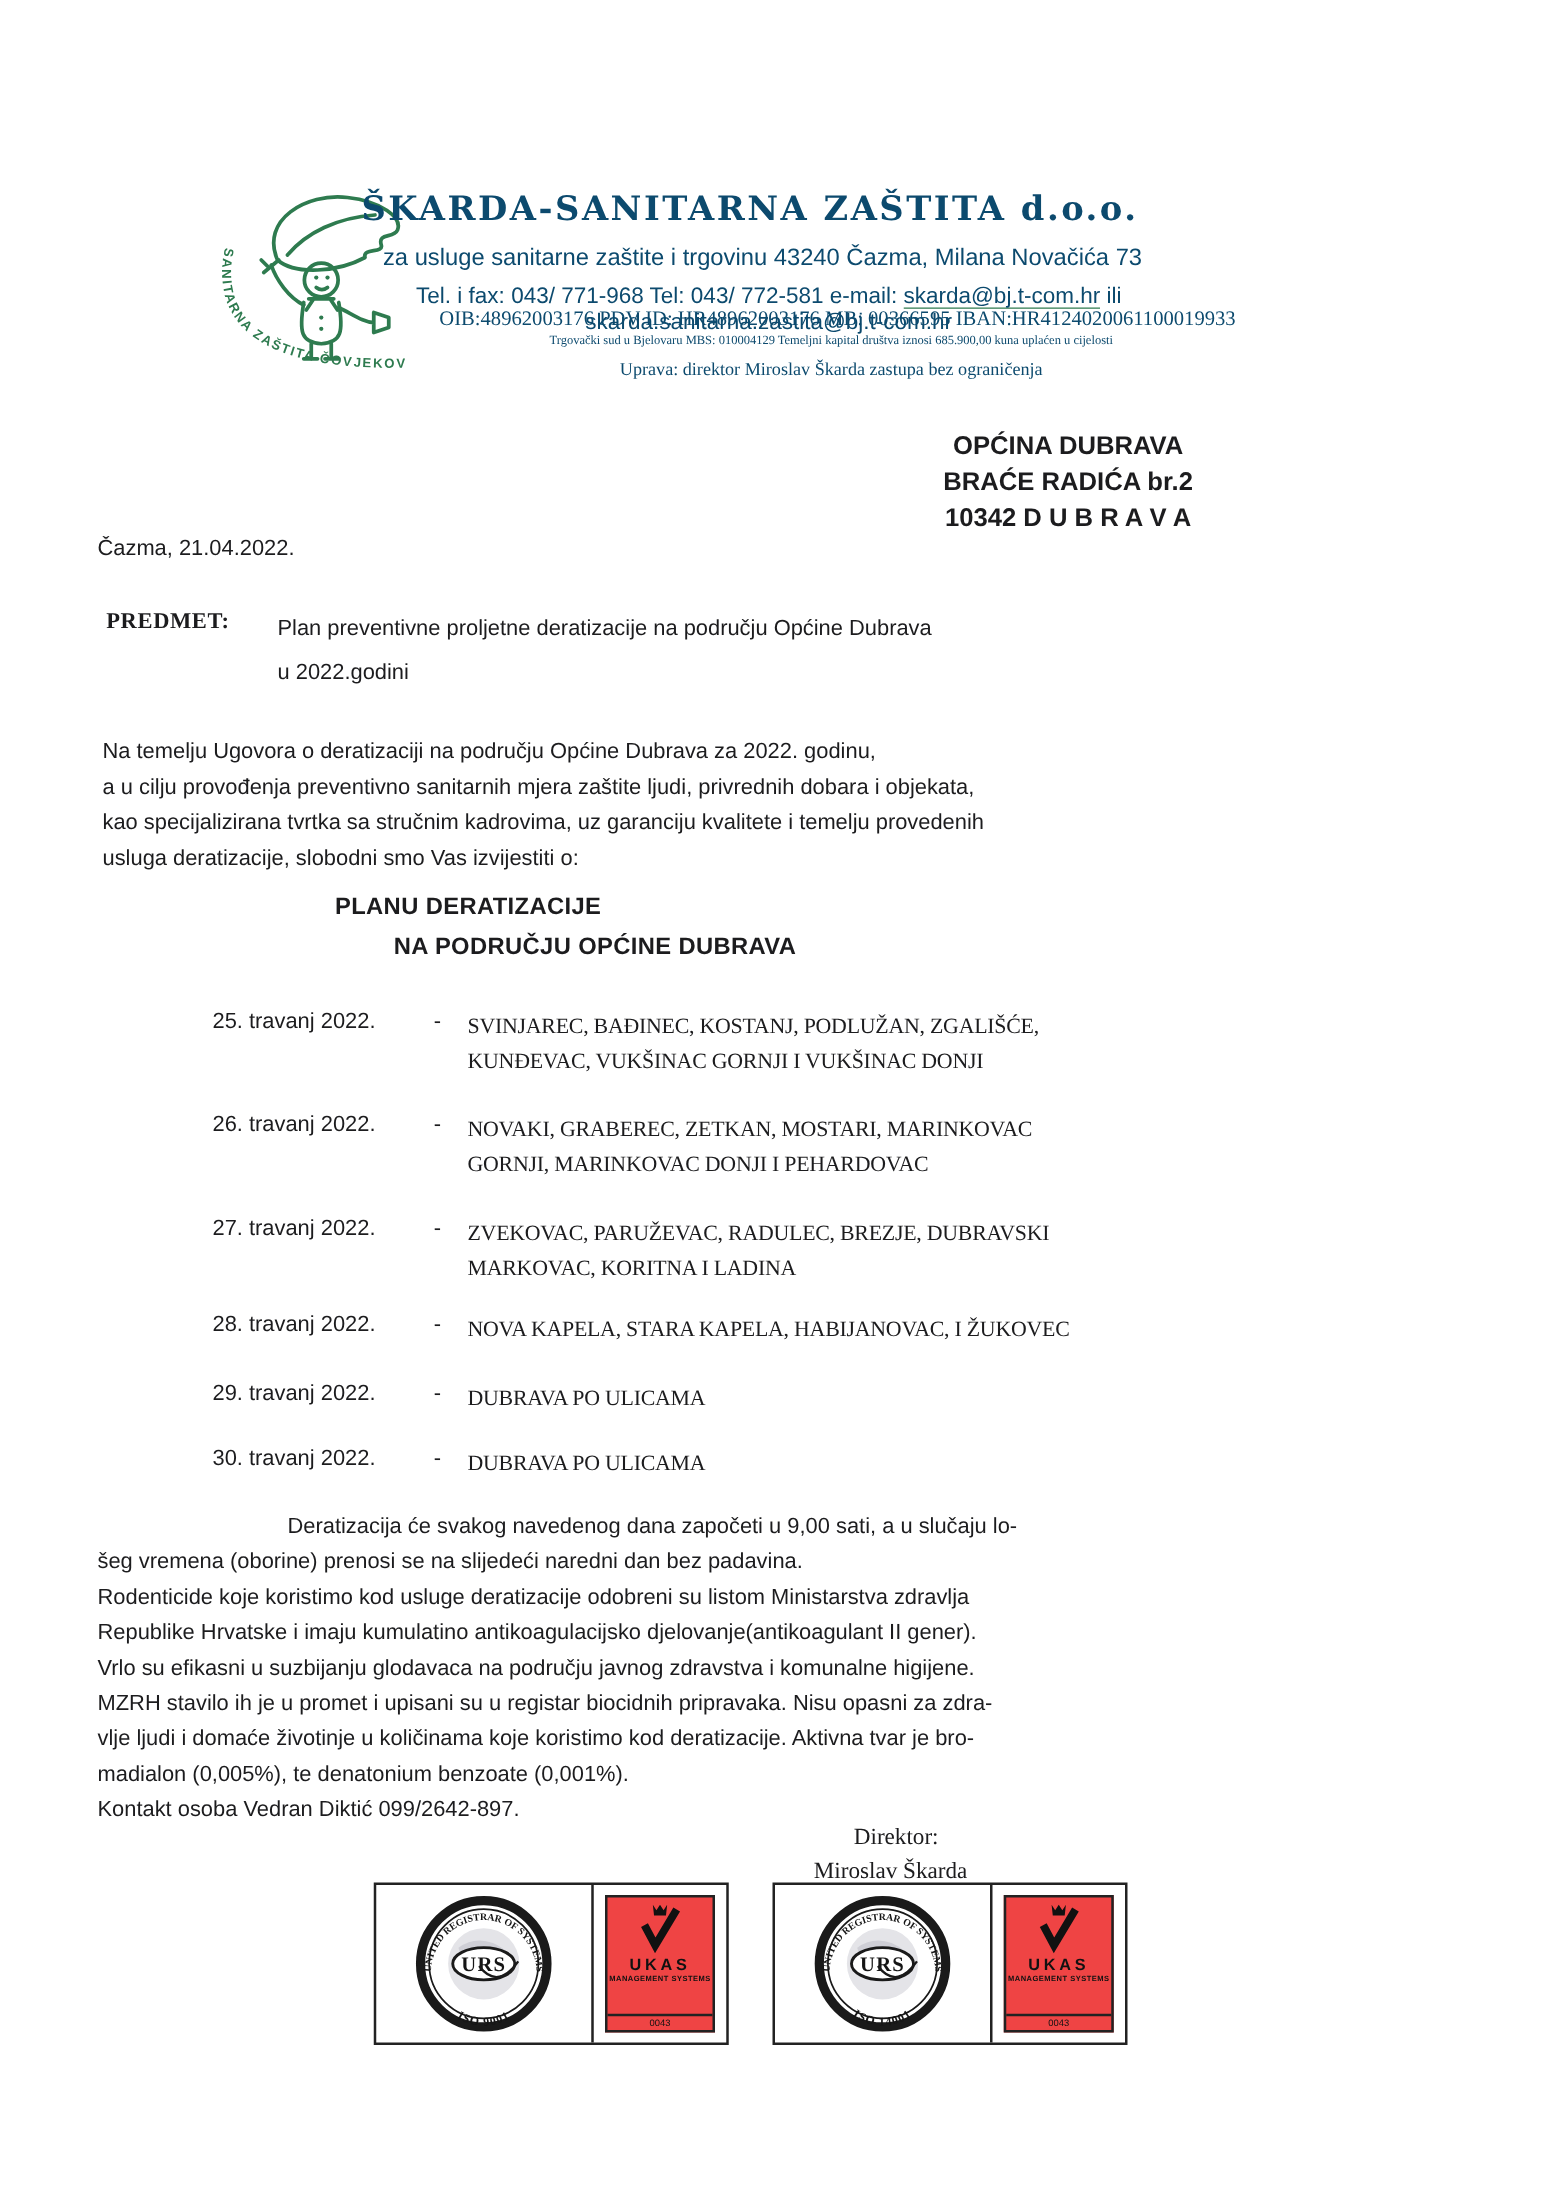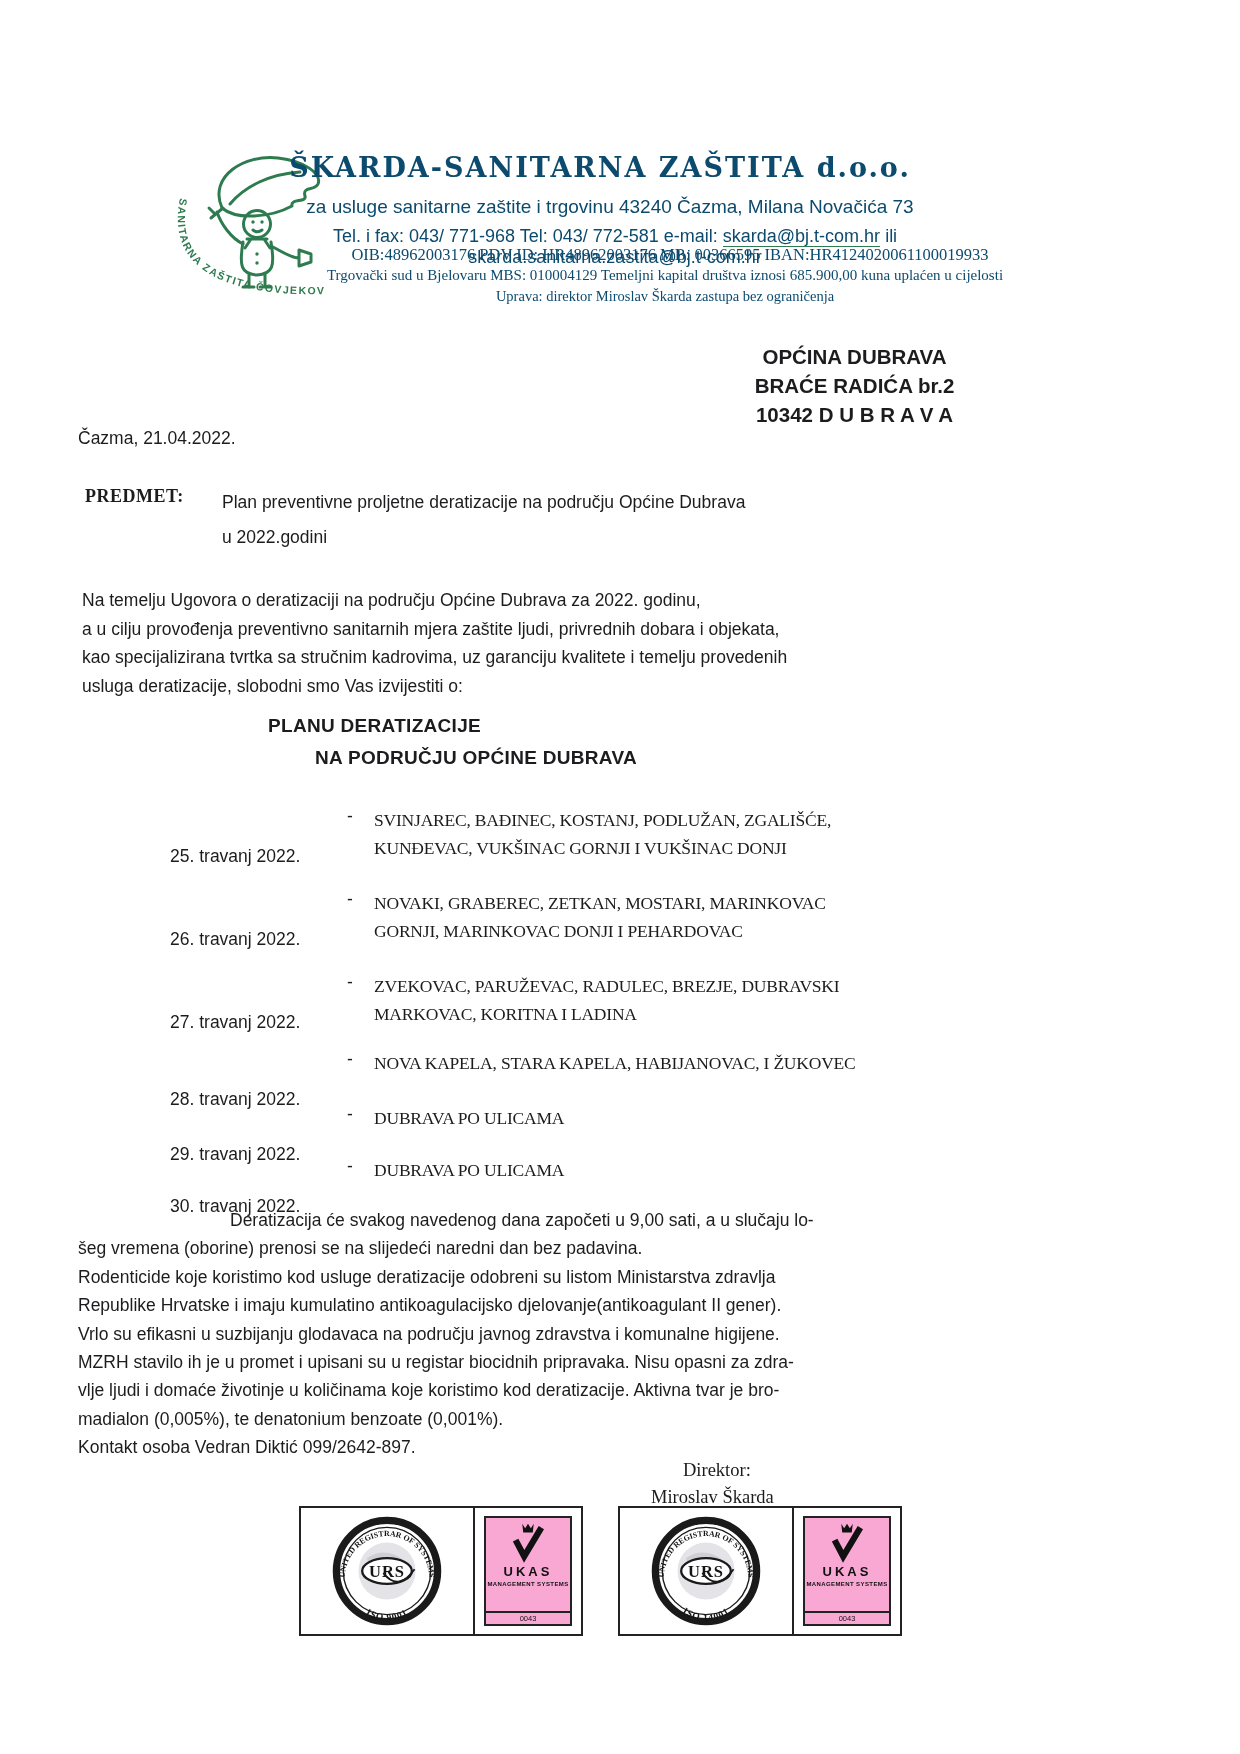--- a/index.html
+++ b/index.html
@@ -10,21 +10,21 @@
   
   .green{color:#0c4a6e;}
   .company{left:260px;top:152px;width:680px;text-align:center;
            font-family:"DejaVu Serif", serif;font-weight:900;font-size:27px;
            letter-spacing:2px;}
   .hline1{left:260px;top:196px;width:700px;text-align:center;font-size:19px;}
   .hline2{left:265px;top:226px;width:700px;text-align:center;font-size:18px;}
   .hline2 .em{border-bottom:1px solid #2e7b4f;}
   .hline3{left:310px;top:245px;width:720px;text-align:center;font-size:16.5px;
           font-family:"Liberation Serif", serif;}
-  .hline4{left:295px;top:267px;width:740px;text-align:center;font-size:15px;
+  .hline4{left:295px;top:267px;width:740px;text-align:center;font-size:10px;
           font-family:"Liberation Serif", serif;}
   .hline5{left:295px;top:288px;width:740px;text-align:center;font-size:14.5px;
           font-family:"Liberation Serif", serif;}
   .logo{left:168px;top:146px;}
 
   
   .recipient{left:732px;top:342px;width:245px;text-align:center;
              font-weight:bold;font-size:20.5px;line-height:29px;}
   .dateline{left:78px;top:428px;font-size:17.5px;}
 
@@ -36,21 +36,21 @@
   
   .intro{left:82px;top:575px;width:860px;font-size:17.5px;line-height:28.6px;margin-top:11px;}
 
   
   .plan-title{left:268px;top:710px;font-weight:bold;font-size:19px;line-height:31.5px;
               letter-spacing:0.3px;}
   .plan-title .l2{margin-left:47px;}
 
   
   .sched-row{position:absolute;left:170px;display:flex;font-size:17.5px;}
-  .s-date{width:177px;margin-top:40px;}
+  .s-date{width:177px;}
   .s-dash{width:27px;}
   .s-places{width:580px;font-family:"Liberation Serif", serif;line-height:28px;
             letter-spacing:-0.2px;}
 
   
   .closing{left:78px;top:1206px;width:856px;font-size:17.5px;line-height:28.4px;}
   .closing .indent{text-indent:152px;}
 
   
   .sig-title{left:683px;top:1460px;font-family:"Liberation Serif", serif;font-size:18.5px;}
@@ -58,21 +58,21 @@
 
   
   .badge-group{position:absolute;top:1506px;width:280px;height:126px;
                border:2px solid #222;display:flex;background:#fff;}
   .bg1{left:299px;} .bg2{left:618px;}
   .urs-cell{width:172px;border-right:2px solid #222;display:flex;
             align-items:center;justify-content:center;}
   .ukas-cell{flex:1;display:flex;align-items:center;justify-content:center;}
   .ukas-box{width:84px;height:106px;border:2px solid #222;display:flex;
             flex-direction:column;align-items:center;justify-content:space-between;
-            background:#f9a8d4;}
+            background:#ef4444;}
   .ukas-main{display:flex;flex-direction:column;align-items:center;padding-top:3px;}
   .ukas-word{font-weight:bold;font-size:13px;letter-spacing:3px;margin-top:1px;color:#111;}
   .ukas-sub{font-weight:bold;font-size:6px;text-align:center;letter-spacing:0.4px;
             margin-top:2px;color:#111;}
   .ukas-num{width:100%;border-top:2px solid #222;text-align:center;
             font-size:7.5px;padding:1px 0;color:#111;}
   .seal-text{font-family:"Liberation Serif", serif;font-weight:bold;fill:#151515;}
 </style>
 </head>
 <body>

